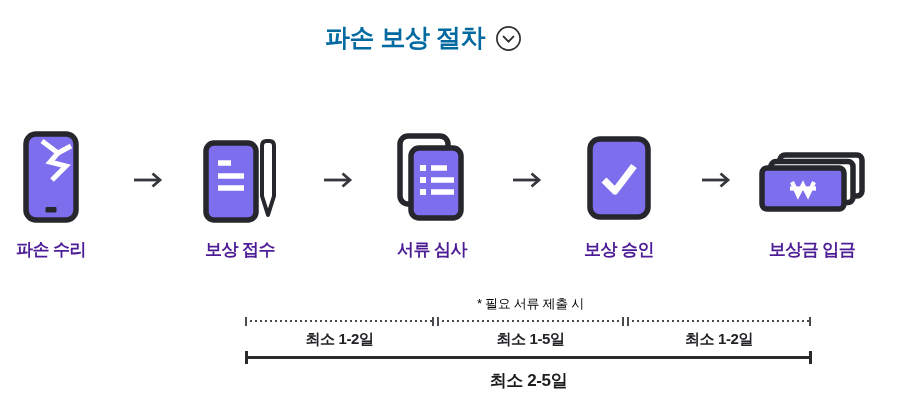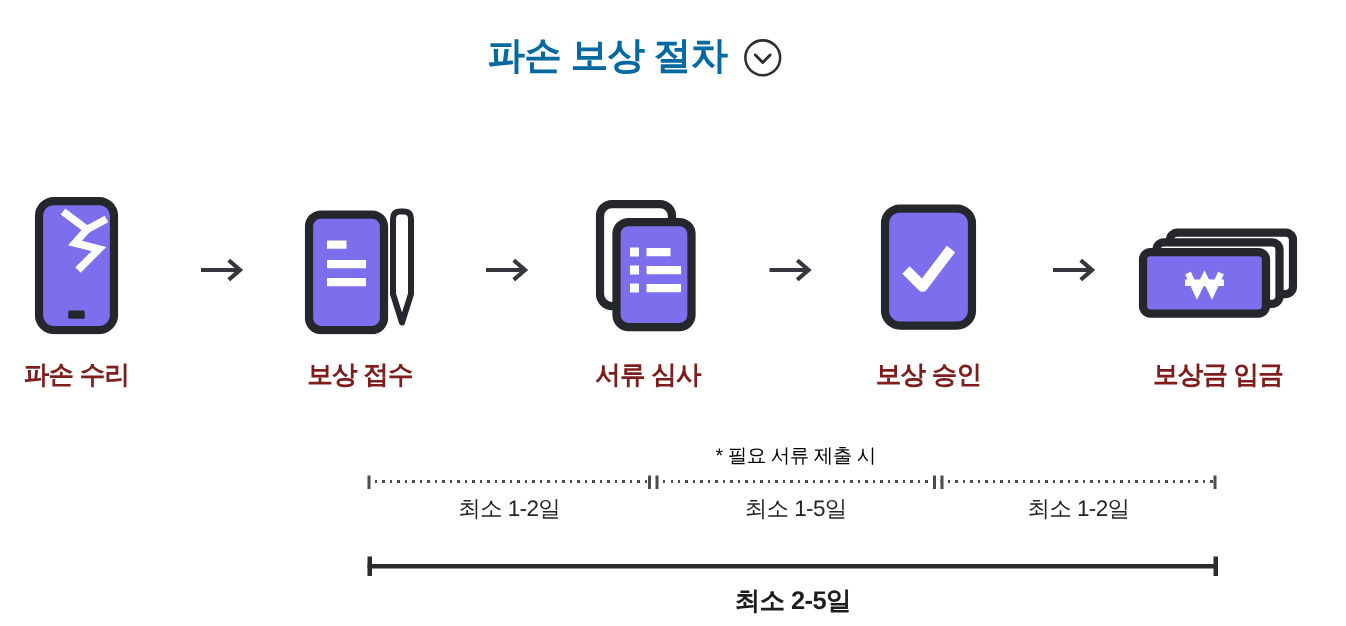--- a/index.html
+++ b/index.html
@@ -8,41 +8,41 @@
     font-family:"Liberation Sans","DejaVu Sans",sans-serif;color:var(--text-dark,#1a1a1c);
   }
   
   .header{position:absolute;top:22px;left:325px;display:flex;align-items:center;gap:10px;cursor:pointer;}
   .title{margin:0;font-size:25px;font-weight:700;letter-spacing:-0.5px;color:#0369a1;line-height:1.2;}
   .chev{display:flex;margin-top:3px;}
 
   
   .step{position:absolute;top:125px;width:160px;display:flex;flex-direction:column;align-items:center;}
   .icon-box{height:98px;display:flex;align-items:flex-end;justify-content:center;}
-  .step-label{margin-top:15px;font-size:17px;font-weight:700;color:#7f1d1d;letter-spacing:-0.5px;white-space:nowrap;}
+  .step-label{margin-top:15px;font-size:17px;font-weight:700;color:#4c1d95;letter-spacing:-0.5px;white-space:nowrap;}
   .mb3{margin-bottom:3px;} .mb11{margin-bottom:11px;}
   .arrow{position:absolute;top:171px;display:flex;}
 
   
   .ic-fill{fill:var(--accent-purple);}
   .ic-stroke{stroke:var(--outline-dark);}
   .ic-white{fill:#ffffff;}
   .ic-white-stroke{stroke:#ffffff;fill:none;}
   .ic-dark-fill{fill:var(--outline-dark);}
   .arrow-stroke{stroke:var(--arrow-dark);fill:none;}
 
   
   .note{position:absolute;top:295px;left:437px;width:187px;text-align:center;font-size:13px;color:#000000;letter-spacing:-0.3px;white-space:nowrap;}
   .segment{position:absolute;top:320px;}
   .dotline{position:relative;height:2px;
     background-image:repeating-linear-gradient(to right,var(--line-gray) 0 1.6px,transparent 1.6px 5px);}
   .dotline::before,.dotline::after{content:"";position:absolute;top:-3.5px;width:2px;height:9px;background:var(--line-gray);}
   .dotline::before{left:0;} .dotline::after{right:0;}
-  .seg-label{margin-top:8px;text-align:center;font-size:15px;font-weight:400;color:#232327;letter-spacing:-0.4px;}
-  .total{position:absolute;top:376px;}
+  .seg-label{margin-top:8px;text-align:center;font-size:15px;font-weight:700;color:#232327;letter-spacing:-0.4px;}
+  .total{position:absolute;top:356px;}
   .solidline{position:relative;height:3px;background:var(--solid-line);}
   .solidline::before,.solidline::after{content:"";position:absolute;top:-5px;width:3px;height:13px;background:var(--solid-line);}
   .solidline::before{left:0;} .solidline::after{right:0;}
   .total-label{margin-top:10px;text-align:center;font-size:17px;font-weight:700;color:#1d1d20;letter-spacing:-0.4px;}
 </style>
 </head>
 <body>
 
 <div class="page">
 

